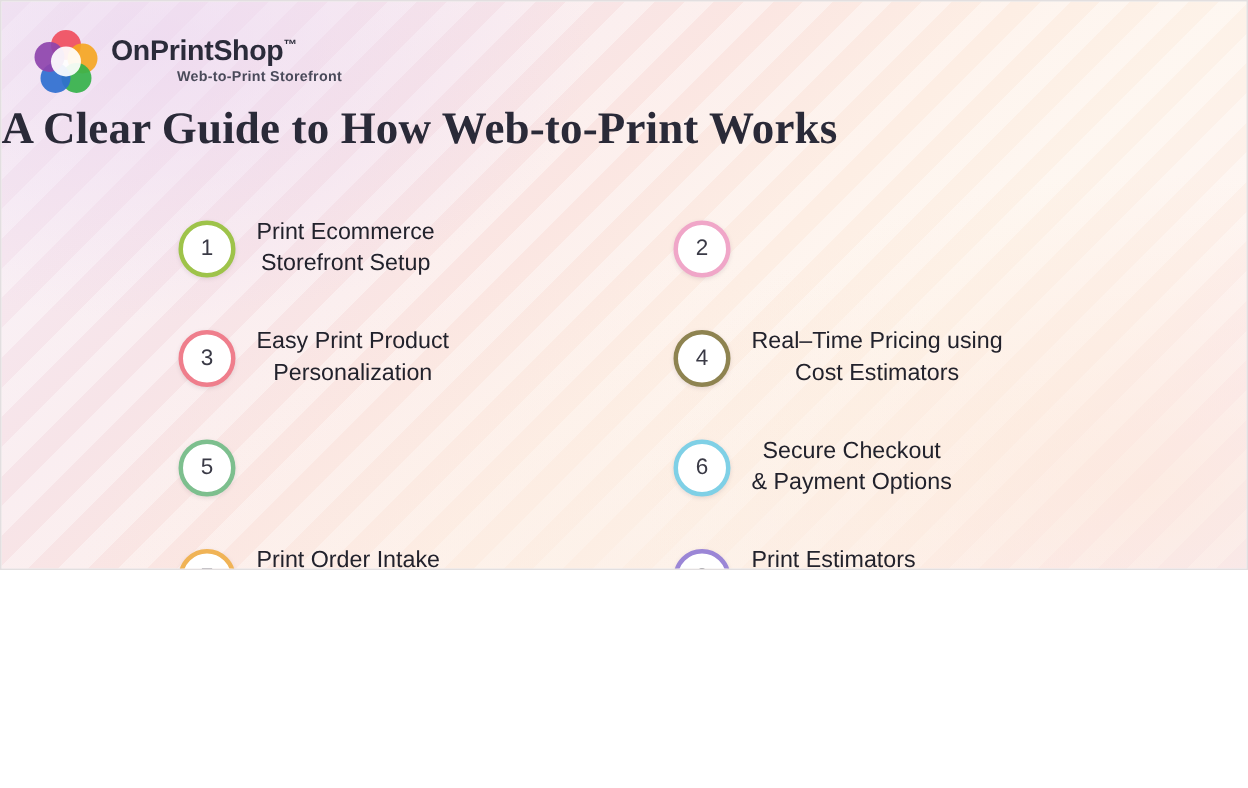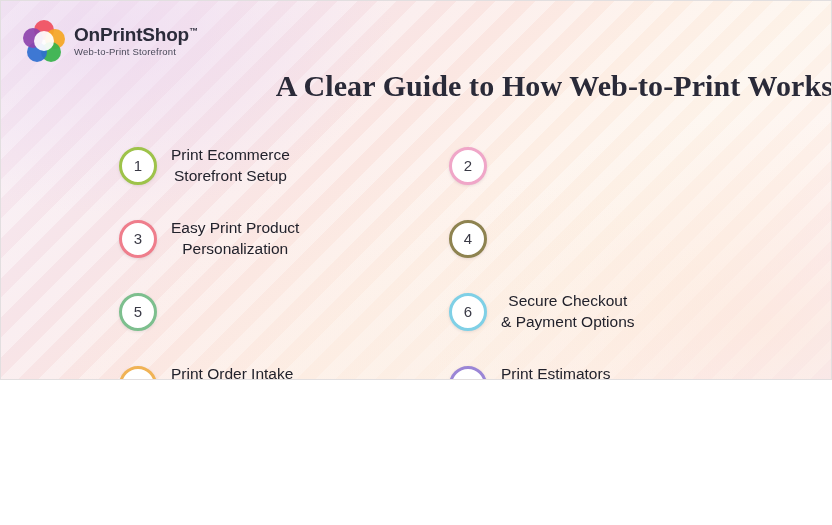--- a/index.html
+++ b/index.html
@@ -97,32 +97,33 @@
     letter-spacing: -0.2px;
   }
   .logo-title .tm {
     font-size: 9px;
     vertical-align: super;
     font-weight: bold;
   }
   .logo-sub {
     margin-top: 3px;
     font-size: 9.5px;
-    font-weight: normal;
+    font-weight: bold;
     color: #4a4a5a;
     letter-spacing: 0.2px;
+    margin-left: 44px;
   }
 
   
   .title {
     position: absolute;
     top: 68px;
     left: 0;
     width: 832px;
-    text-align: right;
+    text-align: left;
     font-family: "Liberation Serif", serif;
     font-size: 30px;
     font-weight: bold;
     color: #2a2a38;
     letter-spacing: 0.1px;
   }
 
   
   .steps {
     position: absolute;
@@ -206,20 +207,22 @@
             <span>3</span>
           </div>
         <div class="step-label">Easy Print Product
 Personalization</div>
       </div>
 
       <div class="step">
         <div class="badge" style="border: 3px solid rgb(142, 131, 80);">
             <span>4</span>
           </div>
+        <div class="step-label">Real–Time Pricing using
+Cost Estimators</div>
       </div>
 
       <div class="step">
         <div class="badge" style="border: 3px solid rgb(125, 191, 142);">
             <span>5</span>
           </div>
       </div>
 
       <div class="step">
         <div class="badge" style="border: 3px solid rgb(127, 208, 230);">

